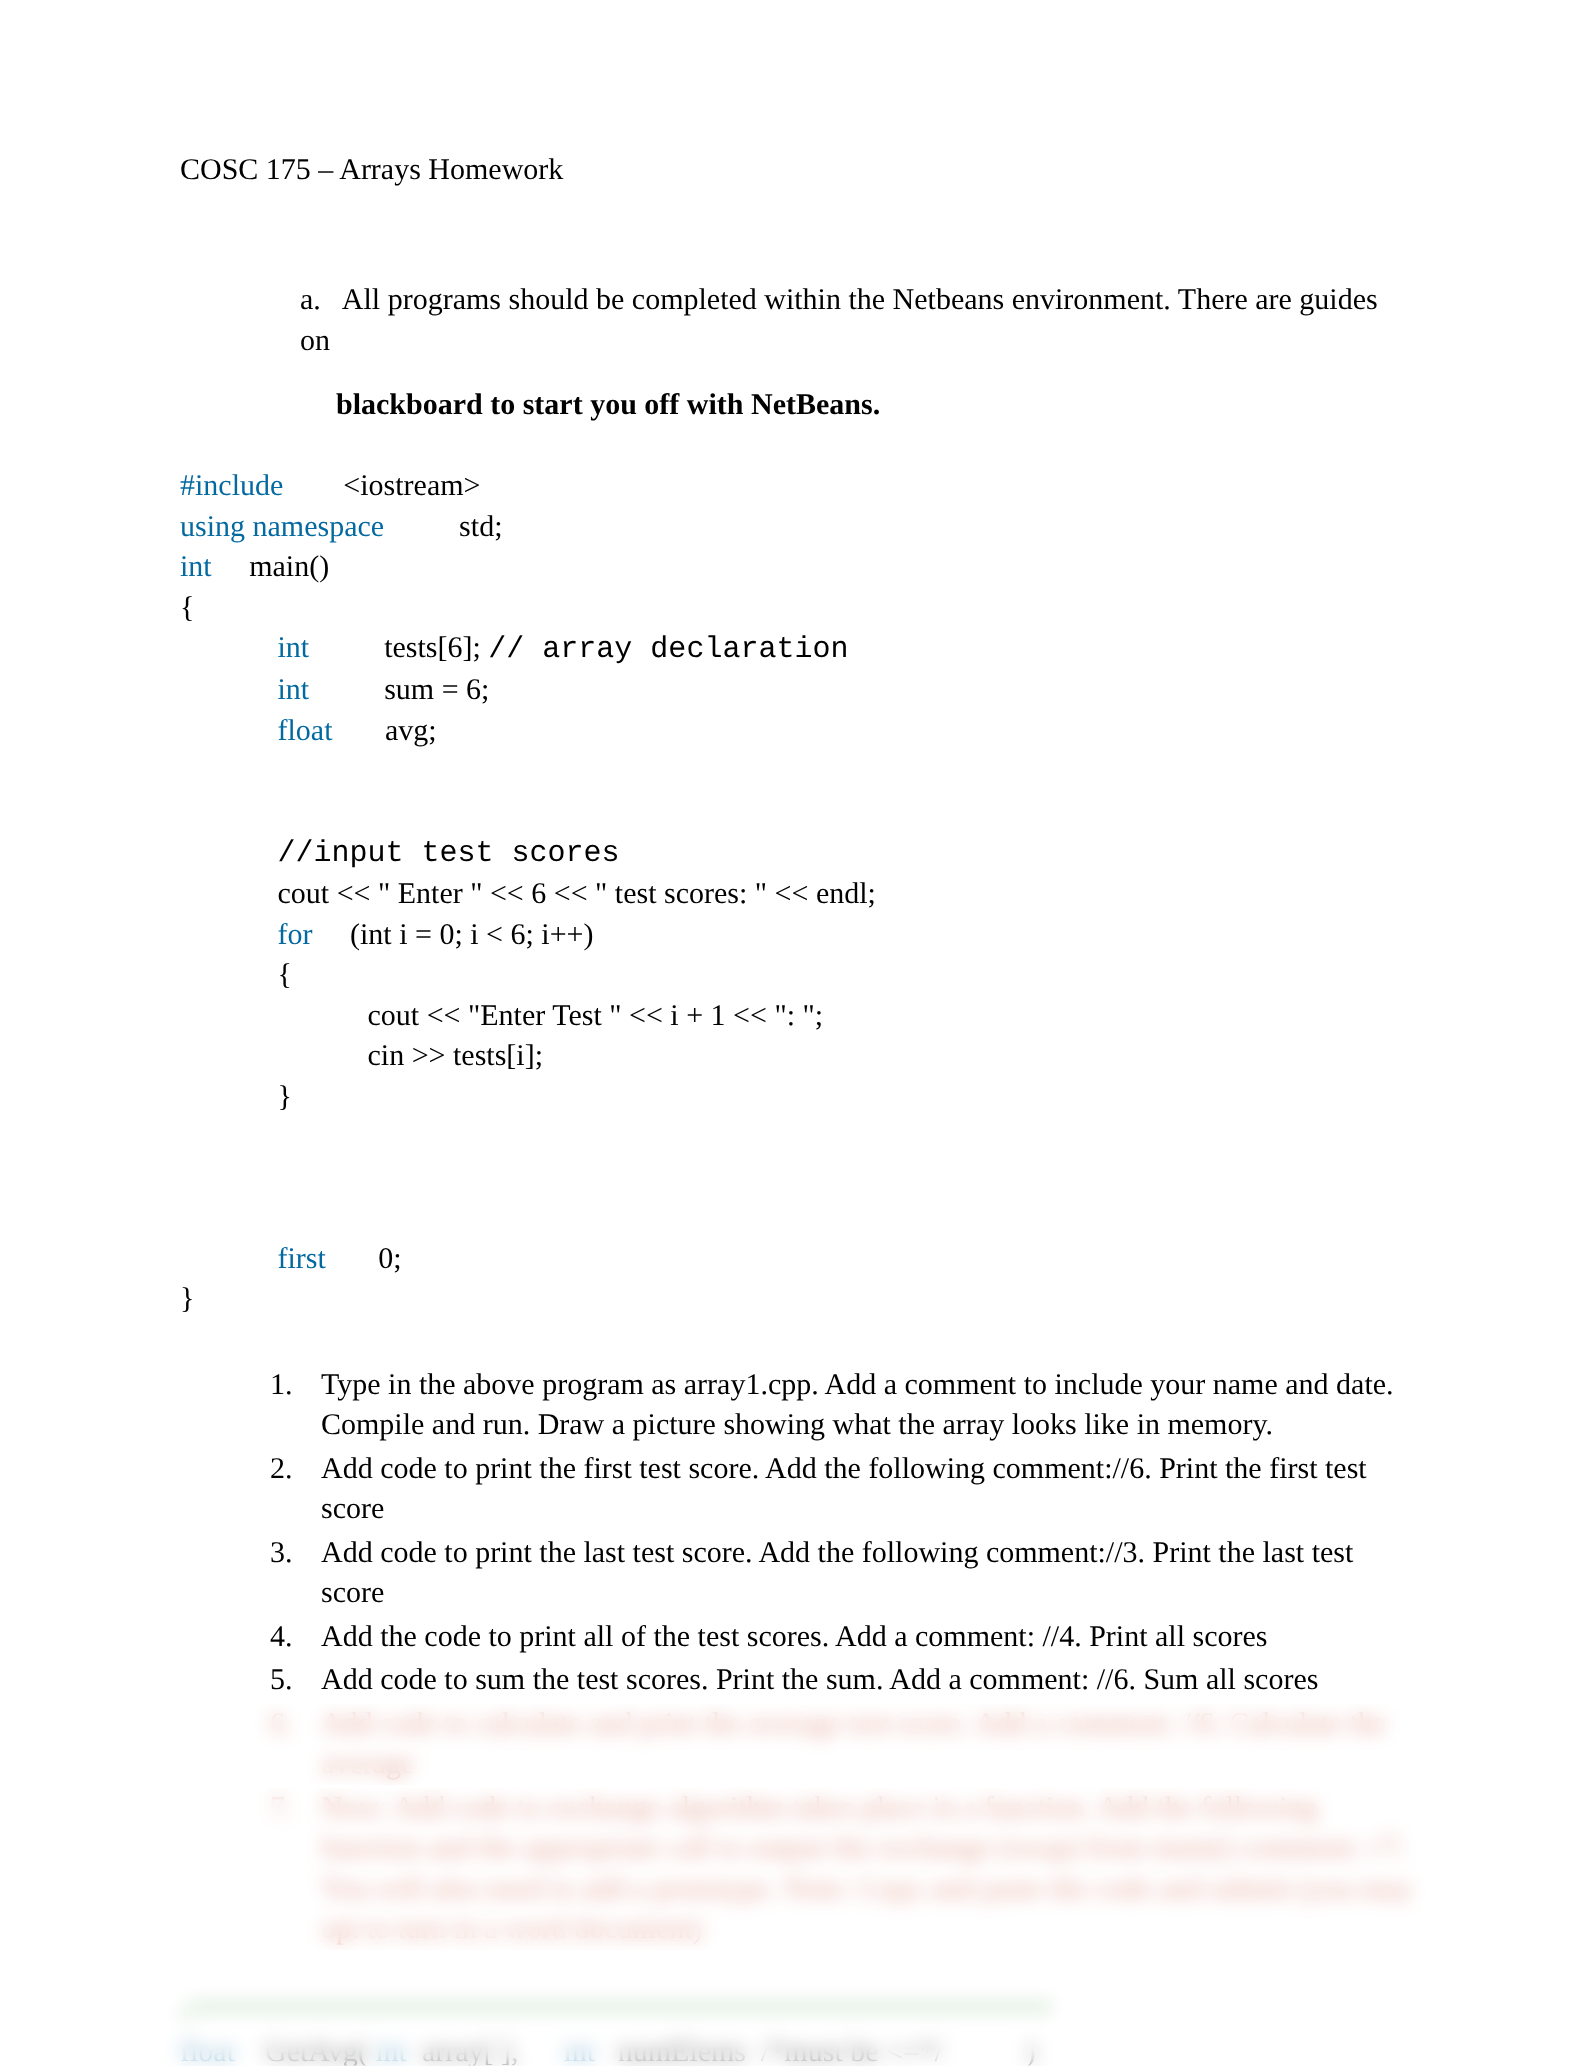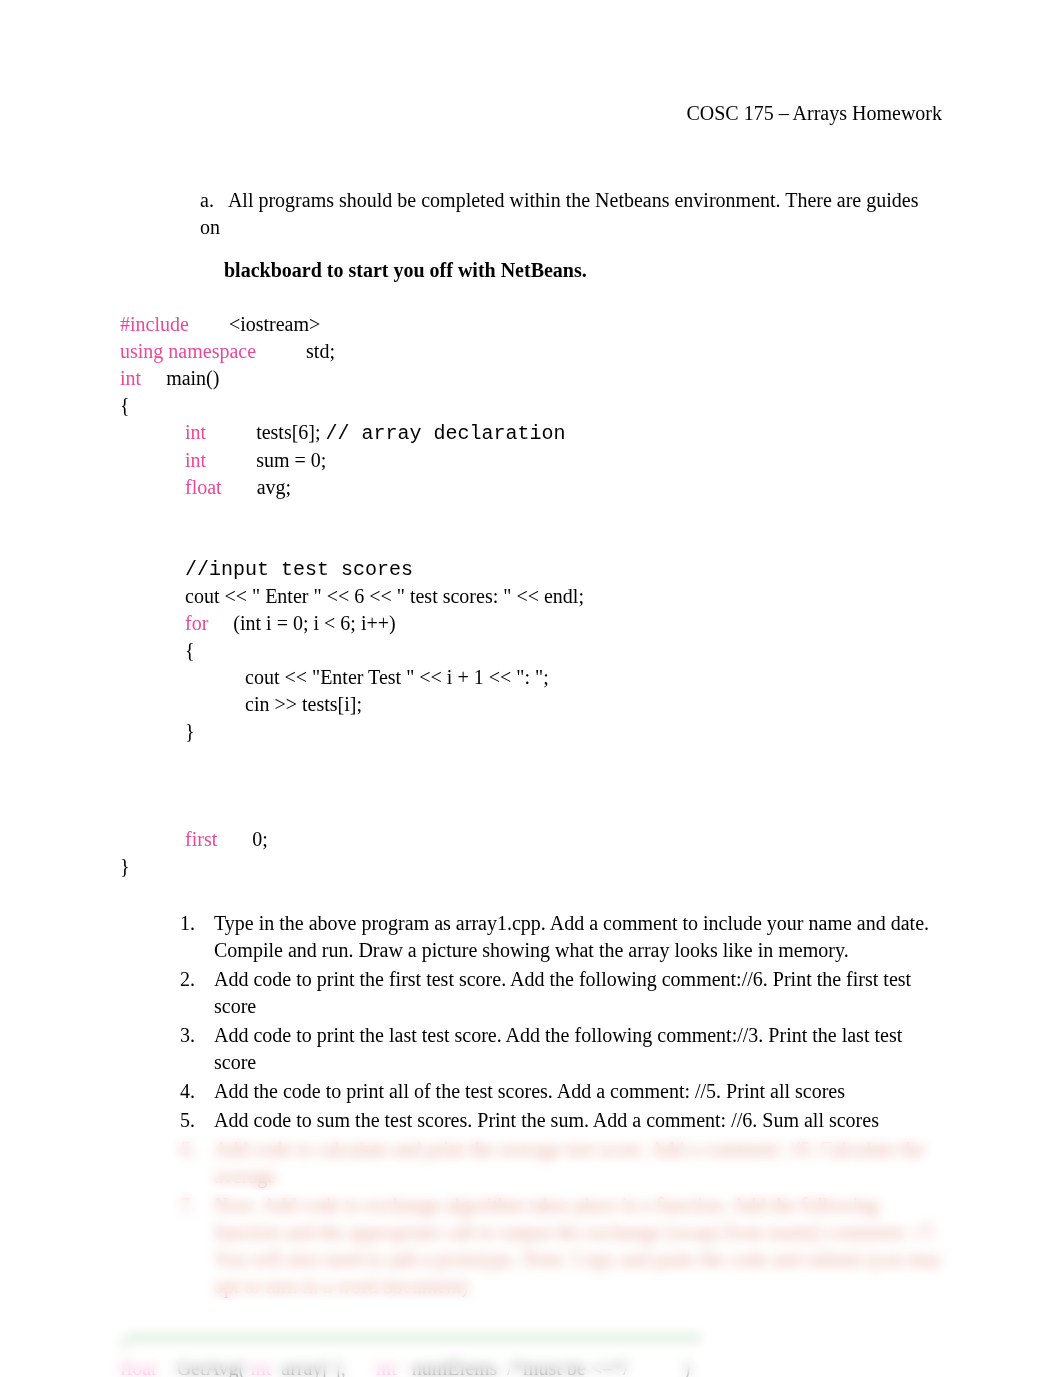--- a/index.html
+++ b/index.html
@@ -8,41 +8,41 @@
     height: 1377px;
     background: #ffffff;
     font-family: "Times New Roman", Times, serif;
     font-size: 20px;
     color: #000000;
     padding: 100px 120px 60px 120px;
     line-height: 1.35;
     position: relative;
   }
   .title {
-    text-align: right;
+    text-align: left;
     margin-bottom: 60px;
   }
   .alpha-list {
     margin-left: 80px;
     margin-bottom: 16px;
   }
   .alpha-marker {
     display: inline-block;
     width: 24px;
   }
   .alpha-text-1 { }
   .alpha-text-2 { margin-left: 104px; font-weight: bold; }
   .code-block {
     white-space: pre;
     font-family: "Times New Roman", Times, serif;
     font-size: 20px;
     line-height: 1.35;
     margin-bottom: 30px;
   }
-  .kw { color: #ec4899; }
+  .kw { color: #0369a1; }
   .cm { color: #000000; font-family: Liberation Mono, monospace; }
   .num-list {
     margin-left: 60px;
     margin-top: 10px;
   }
   .num-item {
     display: flex;
     margin-bottom: 2px;
   }
   .num-marker {
@@ -93,21 +93,21 @@
   </div>
   <div class="alpha-text-2">blackboard to start you off with NetBeans.</div>
 </div>
 
 <div class="code-block">
 <span class="kw">#include</span><span>        &lt;iostream&gt;</span>
 <span class="kw">using namespace</span><span>          std;</span>
 <span class="kw">int</span><span>     main()</span>
 <span>{</span>
 <span class="kw">             int</span><span>          tests[6]; </span><span class="cm">// array declaration</span>
-<span class="kw">             int</span><span>          sum = 0;</span>
+<span class="kw">             int</span><span>          sum = 6;</span>
 <span class="kw">             float</span><span>       avg;</span>
 <span></span>
 <span></span>
 <span>             </span><span class="cm">//input test scores</span>
 <span>             cout &lt;&lt; " Enter " &lt;&lt; 6 &lt;&lt; " test scores: " &lt;&lt; endl;</span>
 <span class="kw">             for</span><span>     (int i = 0; i &lt; 6; i++)</span>
 <span>             {</span>
 <span>                         cout &lt;&lt; "Enter Test " &lt;&lt; i + 1 &lt;&lt; ": ";</span>
 <span>                         cin &gt;&gt; tests[i];</span>
 <span>             }</span>
@@ -126,21 +126,21 @@
   <div class="num-item">
     <div class="num-marker">2.</div>
     <div class="num-text">Add code to print the first test score. Add the following comment://6. Print the first test score</div>
   </div>
   <div class="num-item">
     <div class="num-marker">3.</div>
     <div class="num-text">Add code to print the last test score. Add the following comment://3. Print the last test score</div>
   </div>
   <div class="num-item">
     <div class="num-marker">4.</div>
-    <div class="num-text">Add the code to print all of the test scores. Add a comment: //5. Print all scores</div>
+    <div class="num-text">Add the code to print all of the test scores. Add a comment: //4. Print all scores</div>
   </div>
   <div class="num-item">
     <div class="num-marker">5.</div>
     <div class="num-text">Add code to sum the test scores. Print the sum. Add a comment: //6. Sum all scores</div>
   </div>
 
   <div class="num-item blur-row">
     <div class="num-marker hidden-red">6.</div>
     <div class="num-text hidden-red">Add code to calculate and print the average test score.  Add a comment: //6. Calculate the average</div>
     <div class="blur-overlay"></div>

